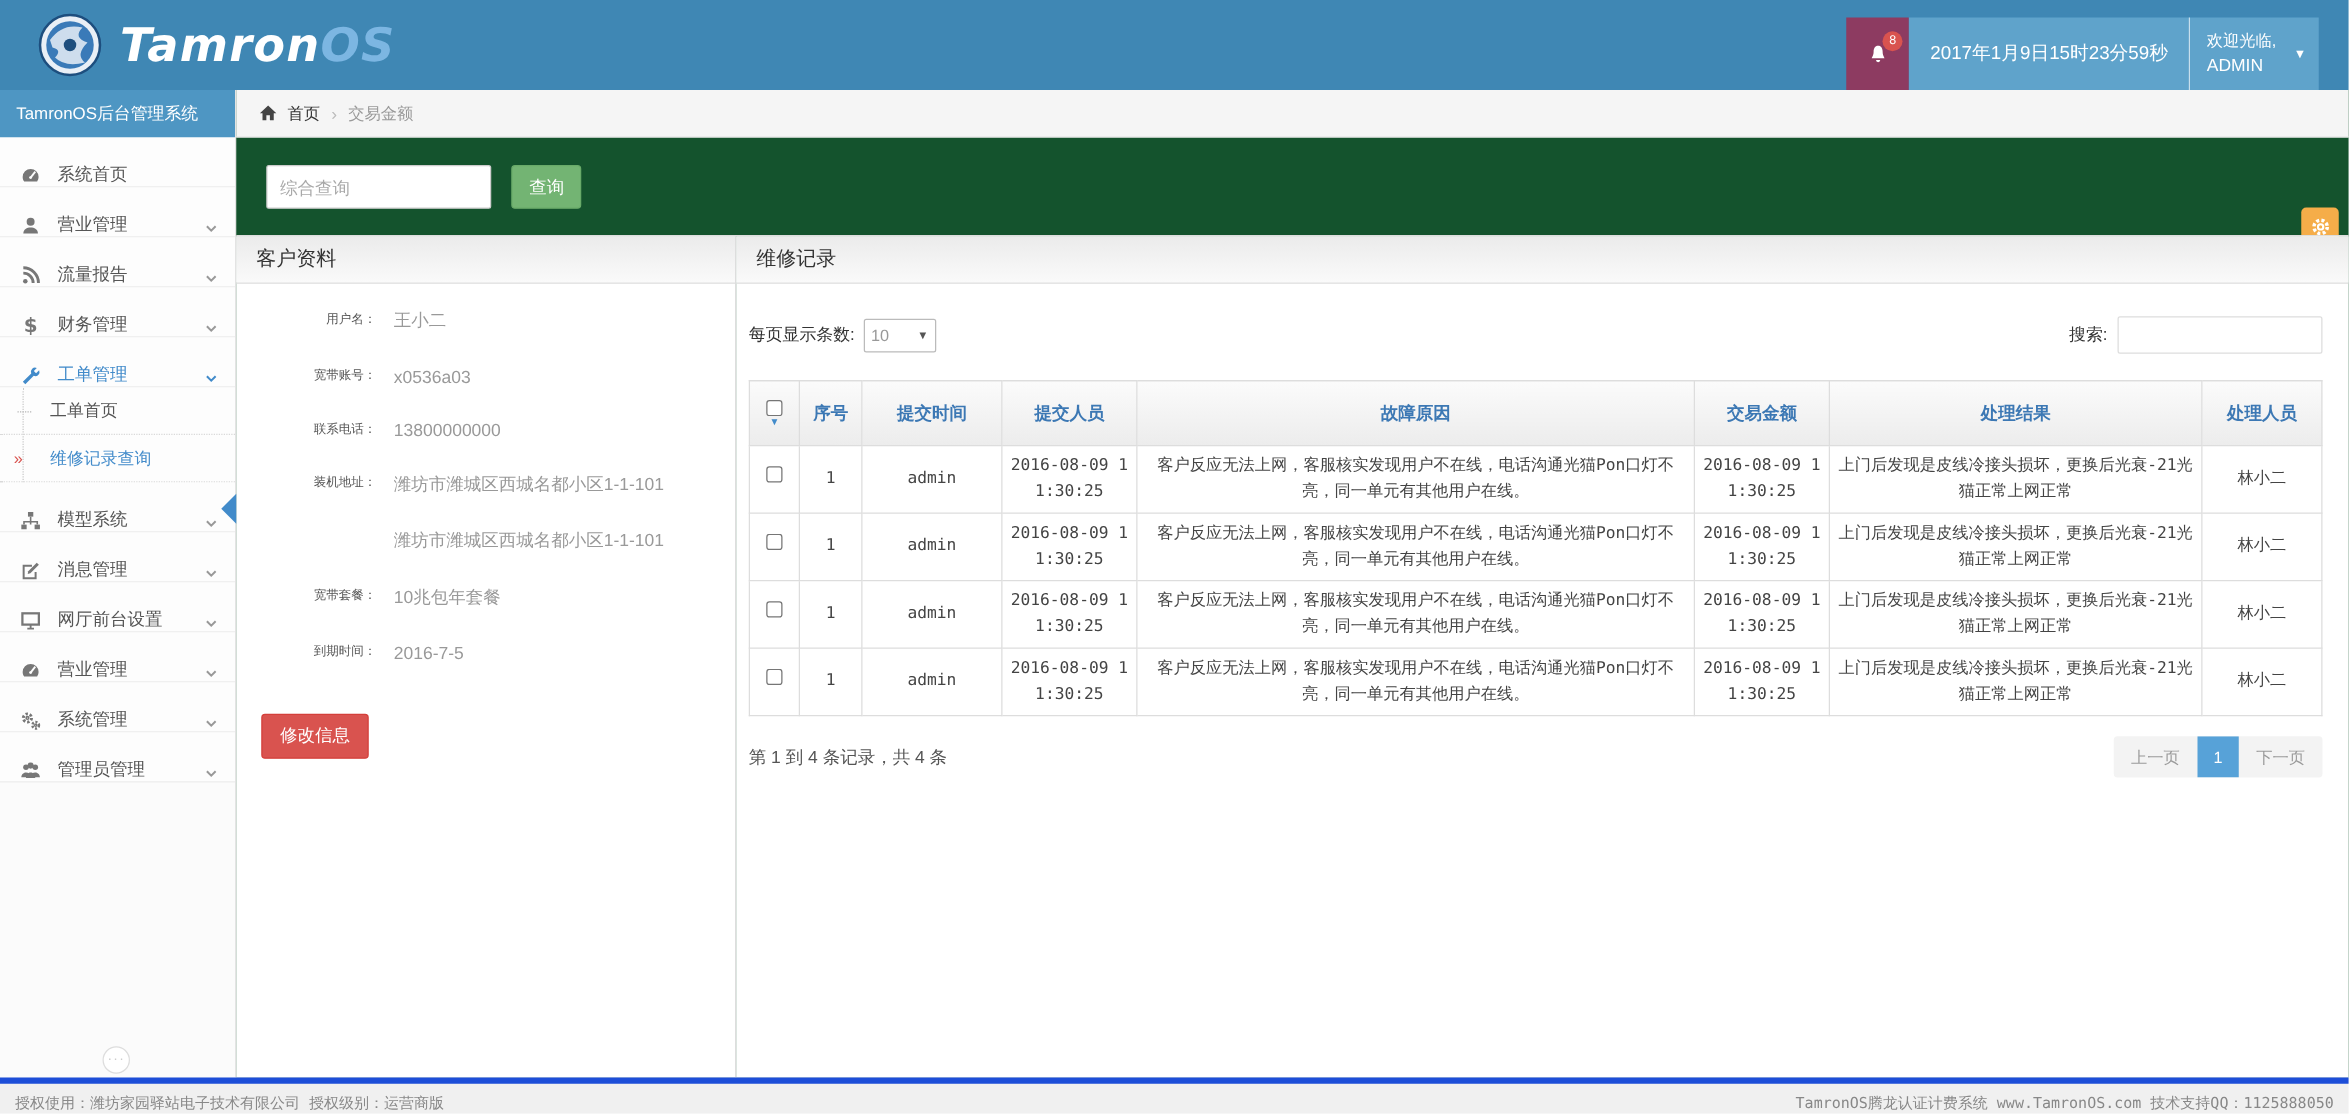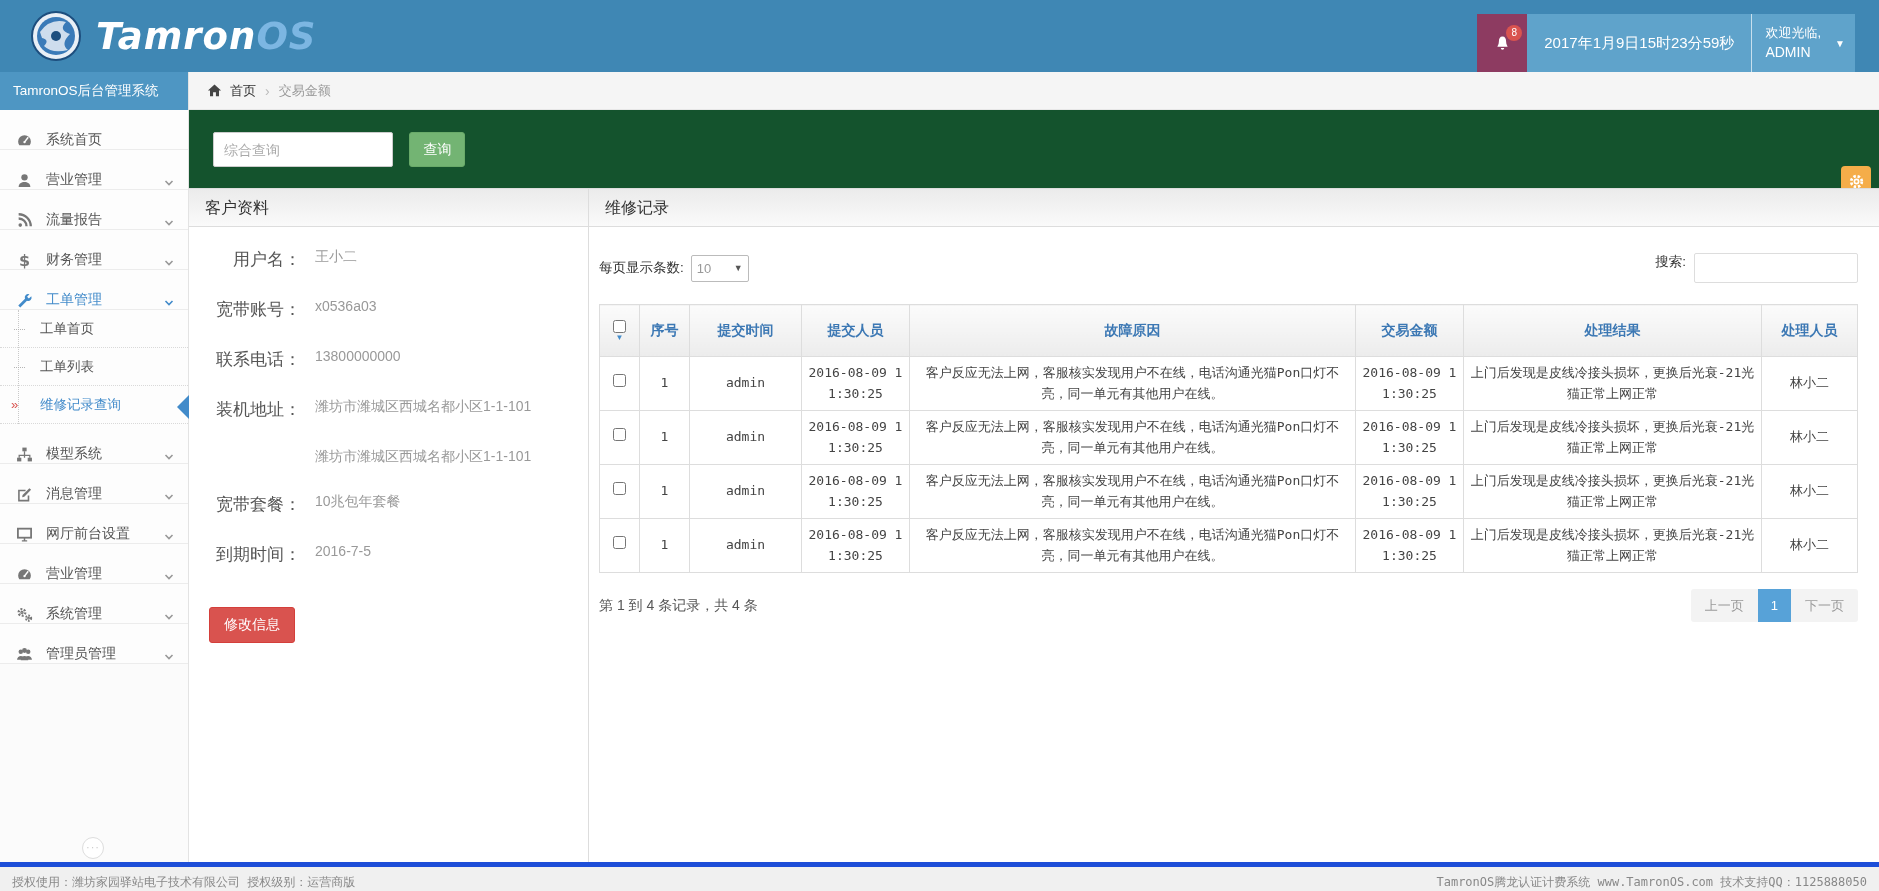--- a/index.html
+++ b/index.html
@@ -61,30 +61,30 @@
   .gear-fab svg{width:17px;height:17px;color:#fff}
 
   .content{position:absolute;top:116px;left:0;right:0;bottom:0;display:flex;border-top:1px solid #ddd}
   .panel-header{height:38px;background:linear-gradient(to bottom,#ebebeb,#fafafa);border-bottom:1px solid #ddd;font-size:16px;color:#333;line-height:38px;padding-left:16px}
   .left-panel{width:400px;flex:0 0 400px;border-right:1px solid #ddd;background:#fff}
   .right-panel{flex:1;background:#fff;overflow:hidden}
 
   
   .cust-body{padding-top:21px}
   .field{display:flex;margin-bottom:27px}
-  .f-label{flex:0 0 112px;text-align:right;font-size:17px;color:#555}
+  .f-label{flex:0 0 112px;text-align:right;font-size:10px;color:#555}
   .f-value{margin-left:14px;font-size:14px;color:#999}
   .edit-btn{margin:14px 0 0 20px;background:#d9534f;border:1px solid #d43f3a;color:#fff;font-size:14px;padding:8px 14px;border-radius:3px;cursor:pointer}
 
   
   .controls{display:flex;align-items:center;margin:26px 21px 21px 10px}
   .ps-label{font-size:13.5px;color:#333;margin-right:7px}
   .ps-select{width:58px;height:27px;border:1px solid #bbb;border-radius:2px;font-size:13px;color:#999;padding:0 5px;display:flex;align-items:center;cursor:pointer;background:#fff}
   .ps-select .caret{margin-left:auto;font-size:9px;color:#555}
-  .search-group{margin-left:auto;display:flex;}
+  .search-group{margin-left:auto;display:flex;align-items:center}
   .s-label{font-size:13.5px;color:#333;margin-right:8px}
   .s-input{width:164px;height:30px;border:1px solid #ddd;border-radius:2px;padding:0 8px;font-size:13px;color:#555;outline:none}
 
   .rec-table{table-layout:fixed;width:1258px;margin-left:10px;border-collapse:collapse}
   .rec-table th,.rec-table td{border:1px solid #ddd}
   .rec-table thead th{height:52px;background:linear-gradient(to bottom,#fbfbfb,#ececec);color:#3c78b4;font-size:14px;font-weight:bold;text-align:center;vertical-align:middle}
   .th-check{display:flex;flex-direction:column;align-items:center;justify-content:center}
   .th-check .caret{font-size:8px;color:#428bca;margin-top:1px;line-height:8px}
   .rec-table td{height:54px;text-align:center;vertical-align:middle;font-size:13px;color:#444;padding:4px 5px;line-height:1.55;font-family:"DejaVu Sans Mono","DejaVu Sans",sans-serif}
   .t-break{word-break:break-all}
@@ -195,21 +195,20 @@
           </span>
           <span class="mi-label">工单管理</span>
           <span class="mi-chevron">
             <svg viewBox="0 0 12 12" fill="none" stroke="currentColor" stroke-width="1.6">
               <path d="M2.5 4 6 7.5 9.5 4"></path>
             </svg>
           </span>
         </div>
         <div class="submenu">
           <div class="sub-item"><span class="sub-label">工单首页</span></div>
-          <div class="sub-item"><span class="sub-label">工单列表</span></div>
           <div class="sub-item active"><span class="sub-arrow">»</span><span class="sub-label">维修记录查询</span></div>
         </div>
         <div class="menu-item">
           <span class="mi-icon">
             <svg viewBox="0 0 16 16" fill="currentColor">
               <rect x="6" y="1.5" width="4" height="3.5"></rect>
               <rect x="1" y="11" width="4" height="3.5"></rect>
               <rect x="11" y="11" width="4" height="3.5"></rect>
               <path d="M8 5v2.5M3 11V8.8h10V11M8 7.5V11" stroke="currentColor" stroke-width="1.2" fill="none"></path>
             </svg>

